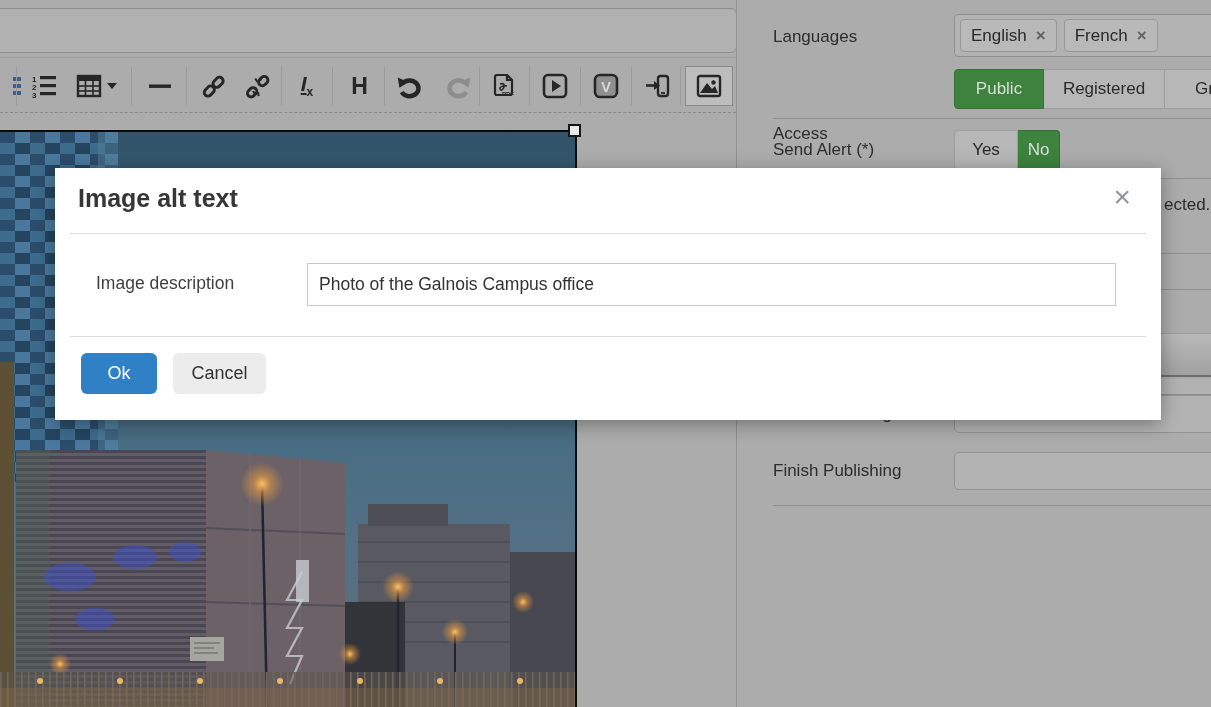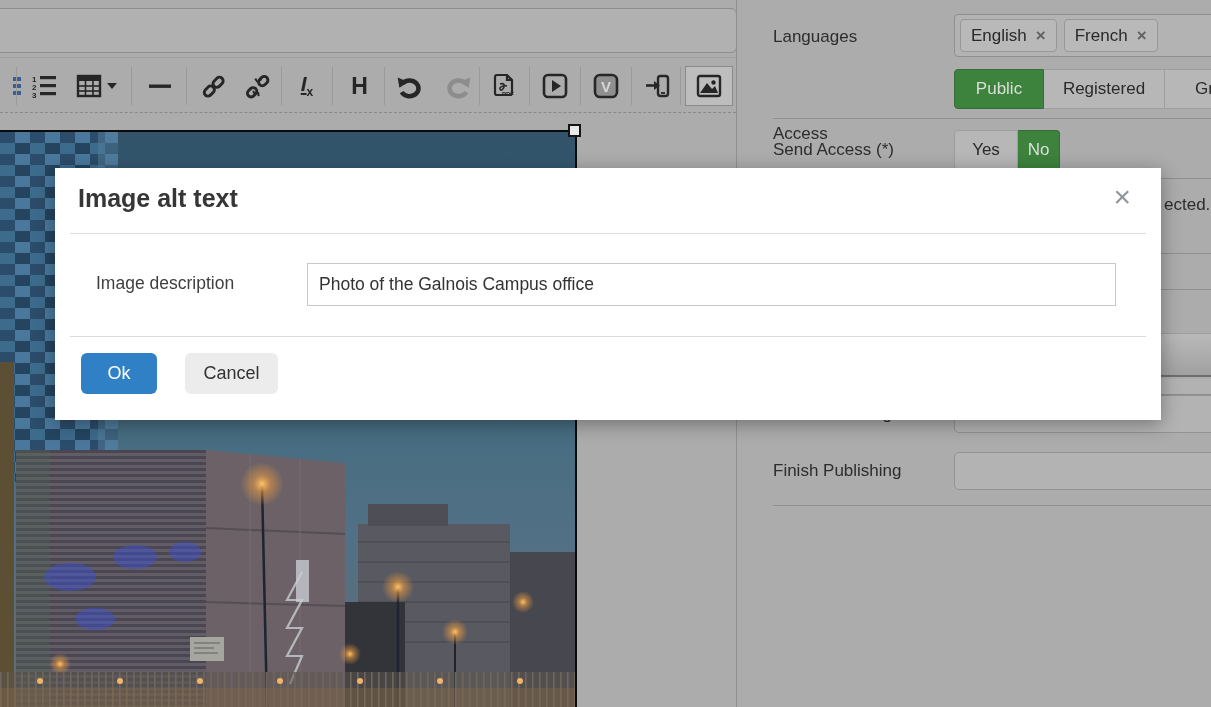--- a/index.html
+++ b/index.html
@@ -68,21 +68,21 @@
   .modal-hr { position:absolute; left:15px; right:15px; height:1px; background:#dcdcdc; }
   .modal-hr.top { top:65px; }
   .modal-hr.bottom { top:168px; }
   .modal-label { position:absolute; left:41px; top:105px; font-size:17.5px; color:#3f3f3f; }
   .modal-input { position:absolute; left:252px; top:95px; width:809px; height:43px;
     border:1px solid #c9c9c9; font-size:17.5px; color:#333; padding:0 11px;
     font-family:"Liberation Sans", sans-serif; background:#fff; outline:none; }
   .modal-btn { position:absolute; top:185px; height:41px; border:none; font-size:18px;
     font-family:"Liberation Sans", sans-serif; cursor:pointer; border-radius:6px; }
   .btn-ok { left:26px; width:76px; background:#2f80c4; color:#fdfdfd; }
-  .btn-cancel { left:130px; width:93px; background:#ececec; color:#333; }
+  .btn-cancel { left:118px; width:93px; background:#ececec; color:#333; }
 </style>
 </head>
 <body>
 
 <div class="page">
 
   <div class="editor">
     <div class="title-field"></div>
 
     <div class="toolbar">
@@ -331,21 +331,21 @@
 
     <div class="sb-label" style="top:80px;margin-top:44px;">Access</div>
     <div class="btn-group" style="top:69px;">
       <div class="sb-btn sel first" style="width:90px;">Public</div>
       <div class="sb-btn" style="width:121px;">Registered</div>
       <div class="sb-btn last" style="width:80px;">Gr</div>
     </div>
 
     <div class="sb-divider" style="top:118px;"></div>
 
-    <div class="sb-label" style="top:140px;">Send Access (*)</div>
+    <div class="sb-label" style="top:140px;">Send Alert (*)</div>
     <div class="btn-group" style="top:130px;">
       <div class="sb-btn first" style="width:64px;">Yes</div>
       <div class="sb-btn sel last" style="width:42px;">No</div>
     </div>
 
     <div class="sb-line-thin" style="top:178px;"></div>
     <div class="msg-fragment">ected.</div>
 
     <div class="sb-divider" style="top:253px;"></div>
     <div class="sb-divider" style="top:289px;"></div>

